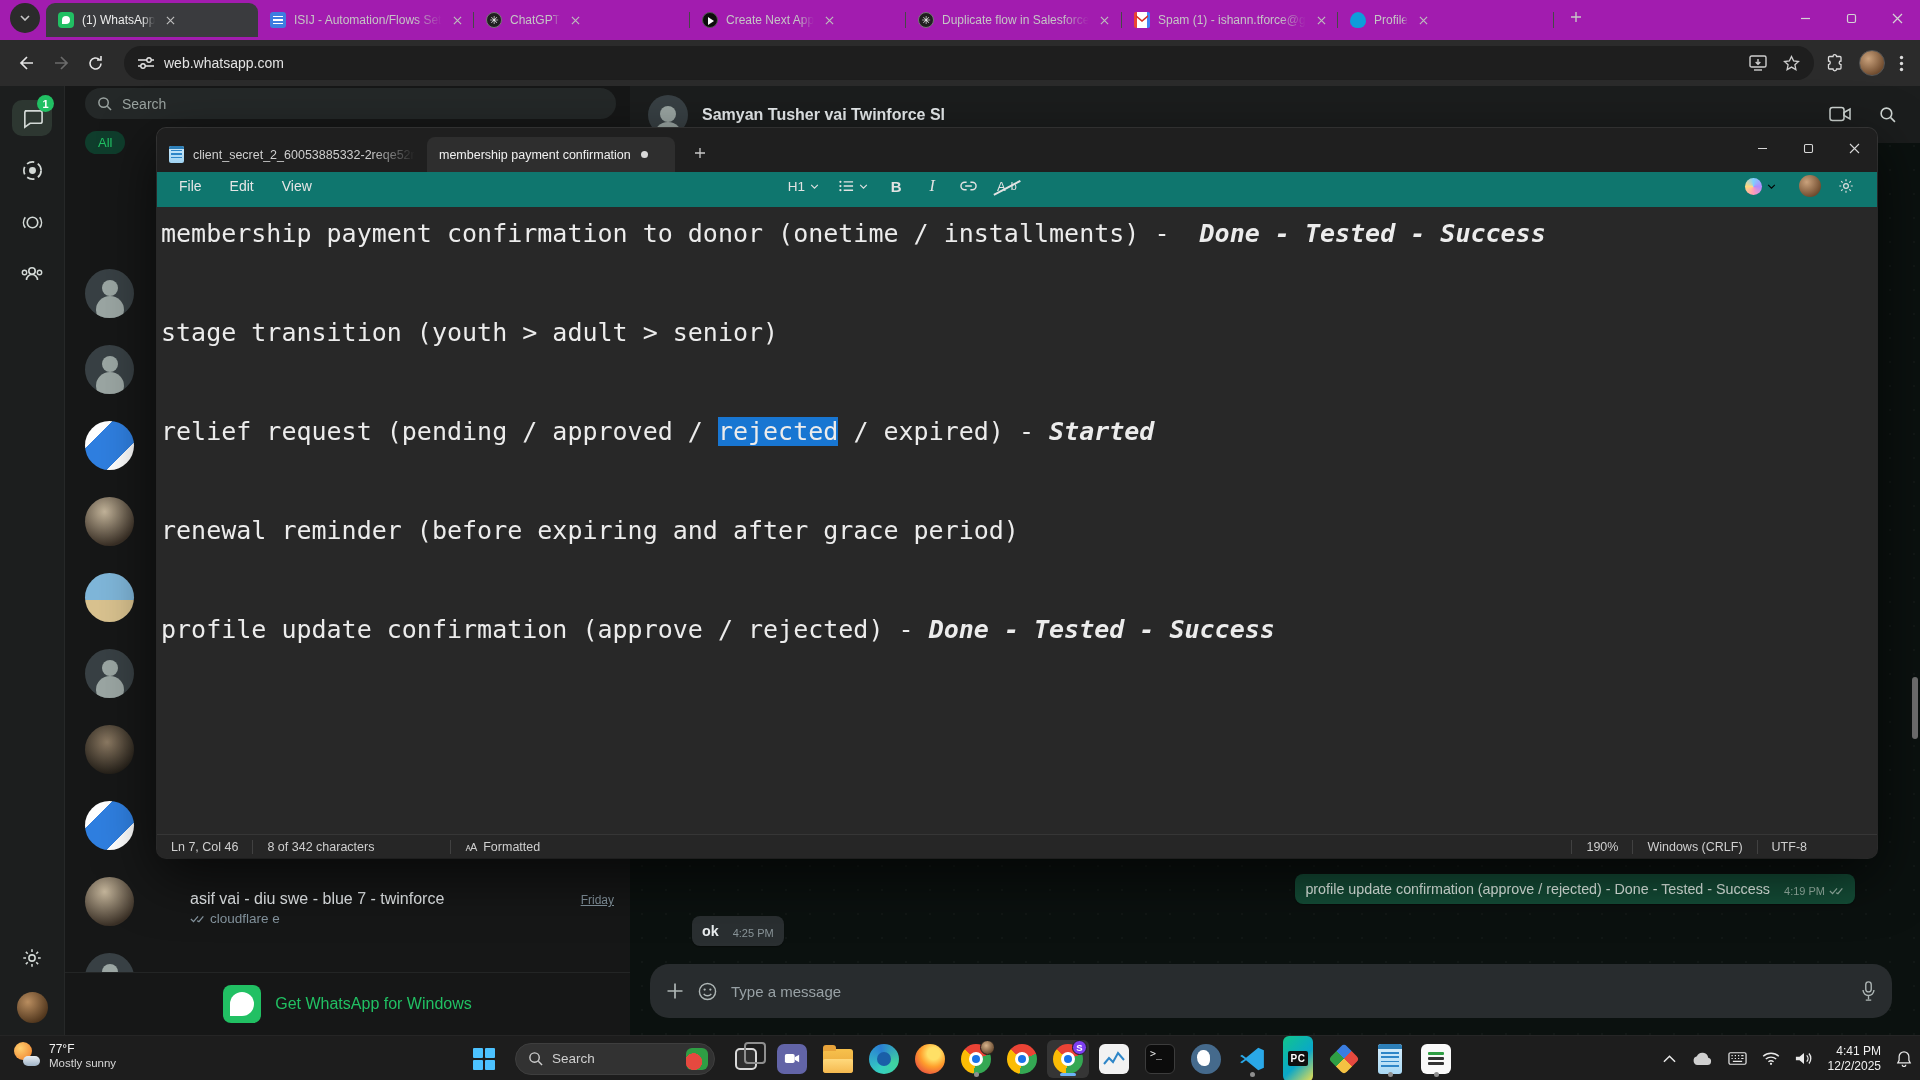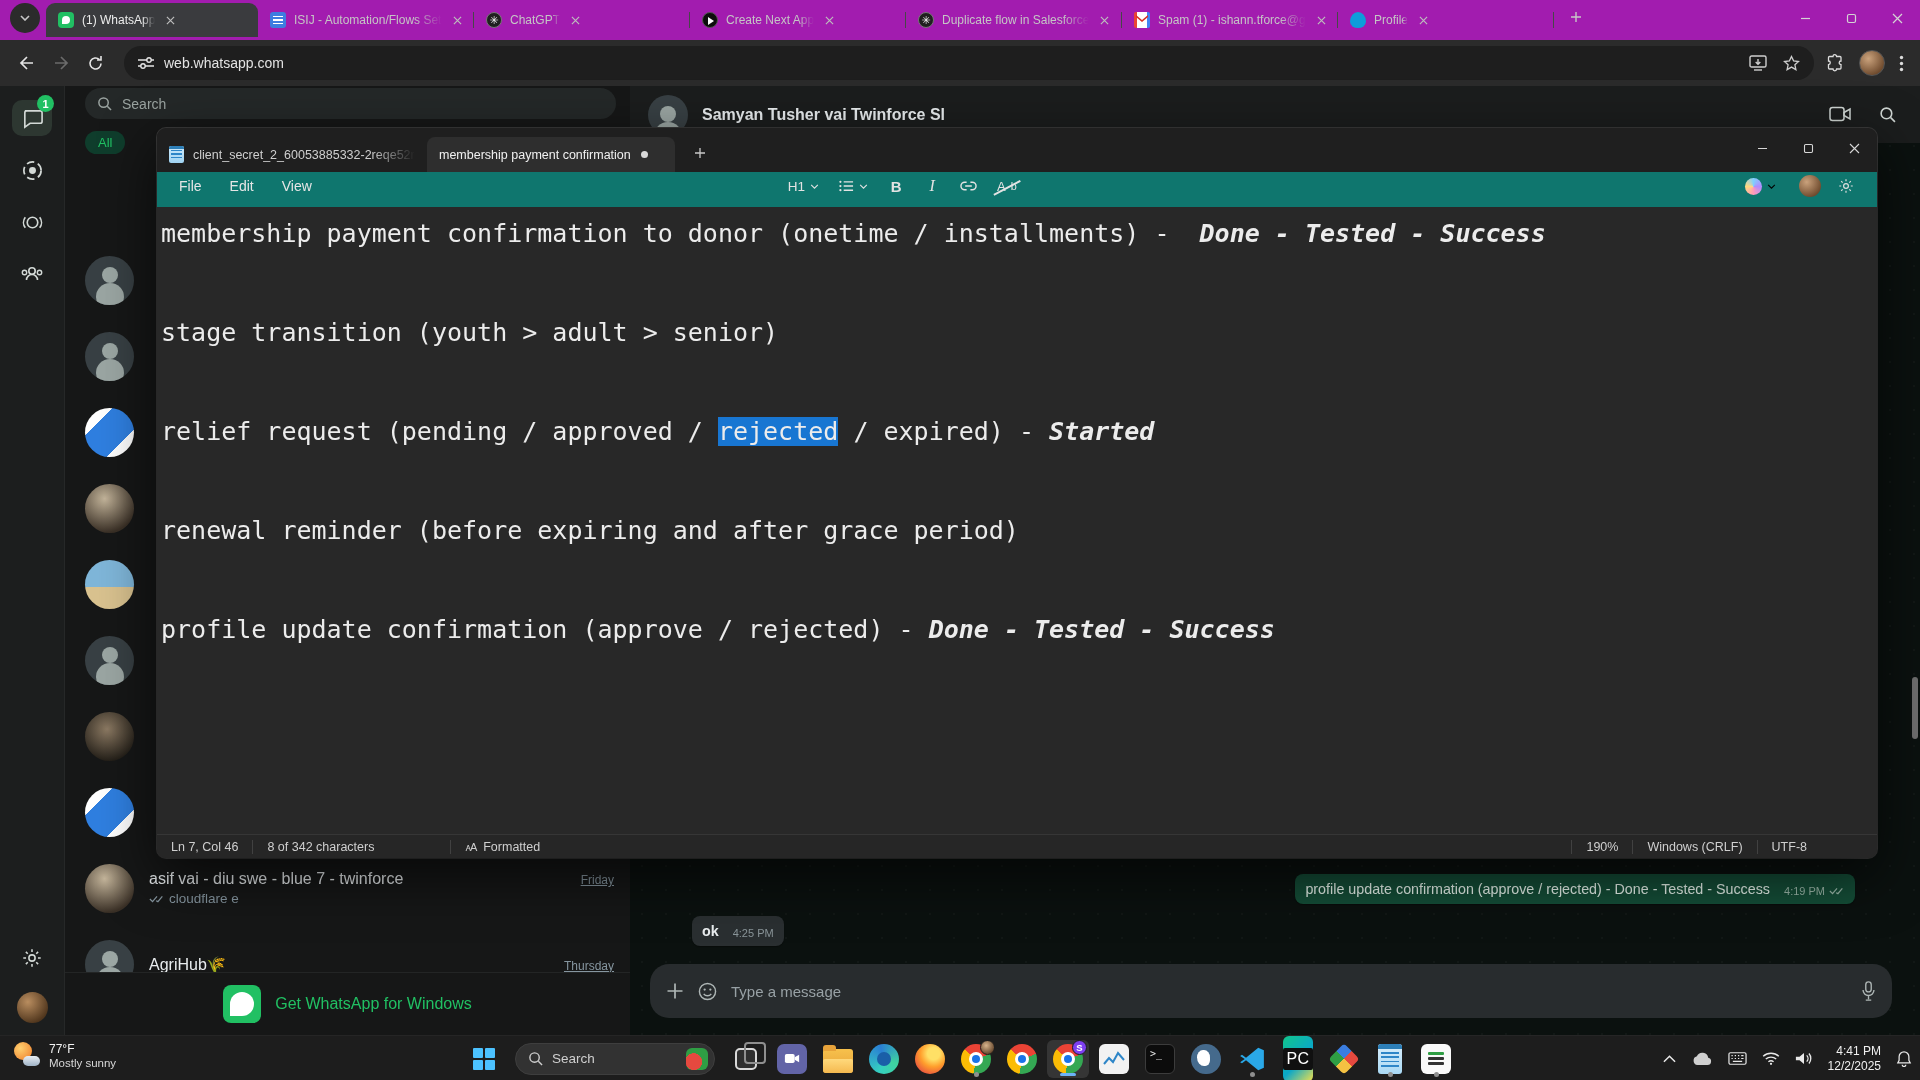--- a/index.html
+++ b/index.html
@@ -52,21 +52,21 @@
   .wa-rail-spacer { flex:1; }
   .wa-rail-avatar { width:31px; height:31px; border-radius:50%; background:radial-gradient(circle at 35% 32%,#b98d5f,#50361d 75%); }
 
   .wa-list { width:565px; background:#161717; position:relative; flex:none; }
   .wa-title { color:#ffffff; font-size:21px; font-weight:bold; padding:16px 0 10px 20px; }
   .wa-search { margin:2px 14px 0 20px; height:31px; border-radius:16px; background:#242828; display:flex; align-items:center; padding:0 12px; color:#9aa3a0; }
   .wa-search .ph { font-size:14px; margin-left:10px; }
   .wa-filters { padding:12px 0 4px 20px; }
   .wa-pill { display:inline-block; padding:4px 13px; border-radius:15px; background:#0f3d2c; color:#21c063; font-size:13px;text-align:right; }
   .wa-rows { position:absolute; left:0; top:156px; right:0; bottom:63px; overflow:hidden; }
-  .wa-row { height:76px; display:flex; align-items:center; padding:0 16px 0 20px; }
+  .wa-row { height:76px; display:flex; align-items:flex-end; padding:0 16px 0 20px;gap:41px; }
   .wa-av { width:49px; height:49px; border-radius:50%; flex:none; position:relative; background:#384044; overflow:hidden; }
   .av-sil::after { content:""; position:absolute; left:50%; top:11px; width:16px; height:16px; margin-left:-8px; border-radius:50%; background:#9ba6a3; box-shadow:0 22px 0 6px #9ba6a3; }
   .av-tf { background:linear-gradient(135deg,#ffffff 28%,#2f7fe0 28% 72%,#ffffff 72%); }
   .av-photo1 { background:radial-gradient(circle at 40% 30%,#c3b49a,#3a3026 75%); }
   .av-photo2 { background:linear-gradient(180deg,#7fb6d9 0 55%,#d9c28f 55%); }
   .av-photo3 { background:radial-gradient(circle at 45% 35%,#8c7a63,#1f1b15 80%); }
   .wa-rowtext { flex:1; margin-left:15px; min-width:0; }
   .wa-rowtop { display:flex; align-items:baseline; }
   .wa-rowtitle { color:#e9edef; font-size:16px; white-space:nowrap; overflow:hidden; flex:1; }
   .wa-rowtime { color:#8696a0; font-size:12px; margin-left:10px; flex:none;text-decoration:underline; }
@@ -160,21 +160,21 @@
   .ico-chrome .w { position:absolute; inset:8px; border-radius:50%; background:#fff; }
   .ico-chrome .b { position:absolute; inset:11px; border-radius:50%; background:#1a73e8; }
   .ico-chrome .badge { position:absolute; right:-4px; top:-4px; width:15px; height:15px; border-radius:50%; border:1px solid #1d1d1d; }
   .badge-face { background:radial-gradient(circle at 40% 35%,#d8b48c,#5f4127 80%); }
   .badge-s { background:#7e3ff2; color:#fff; font-size:9.5px; font-weight:bold; display:flex; align-items:center; justify-content:center; }
   .ico-graph { width:30px; height:30px; border-radius:6px; background:#f2f2f2; display:flex; align-items:center; justify-content:center; }
   .ico-cmd { width:30px; height:30px; border-radius:6px; background:#0c0c0c; border:1px solid #3c3c3c; color:#e8e8e8; font-family:"DejaVu Sans Mono",monospace; font-size:10px; display:flex; align-items:flex-start; padding:3px 0 0 4px; }
   .ico-pg { width:30px; height:30px; border-radius:50% 50% 48% 48%; background:#456a8c; position:relative; }
   .ico-pg::after { content:""; position:absolute; left:6px; top:6px; width:13px; height:16px; border-radius:50% 50% 40% 60%; background:#fff; }
   .ico-vsc { width:30px; height:30px; }
-  .ico-pycharm { width:30px; height:46px; border-radius:6px; background:linear-gradient(135deg,#11c68b,#0aa7c9 55%,#f5e14a); display:flex; align-items:center; justify-content:center; color:#fff; font-size:16px; font-weight:normal; letter-spacing:.5px; background-color:#1c1c1c; }
+  .ico-pycharm { width:30px; height:46px; border-radius:6px; background:linear-gradient(135deg,#11c68b,#0aa7c9 55%,#f5e14a); display:flex; align-items:center; justify-content:center; color:#fff; font-size:10px; font-weight:bold; letter-spacing:.5px; background-color:#1c1c1c; }
   .ico-pycharm i { font-style:normal; background:#101010; padding:2px 3px; border-radius:2px; }
   .ico-dia { width:22px; height:22px; transform:rotate(45deg); border-radius:4px; background:conic-gradient(#e5493f 0 25%,#f5c242 25% 50%,#2f9e44 50% 75%,#3a7de0 75%); }
   .ico-notepadfile { width:24px; height:30px; border-radius:3px; background:linear-gradient(180deg,#d9eefb,#a9d8f4); position:relative; }
   .ico-notepadfile::before { content:""; position:absolute; left:0; right:0; top:0; height:5px; background:#2d7fb8; border-radius:3px 3px 0 0; }
   .ico-notepadfile::after { content:""; position:absolute; left:3px; right:3px; top:8px; height:16px; background:repeating-linear-gradient(180deg,#2e86c8 0 1.6px,transparent 1.6px 4.4px); }
   .ico-taskpro { width:30px; height:30px; border-radius:6px; background:#fafafa; display:flex; flex-direction:column; align-items:center; justify-content:center; gap:2px; }
   .ico-taskpro b { width:16px; height:3px; background:#2f9e44; border-radius:1px; }
   .ico-taskpro i { width:16px; height:3px; background:#333; border-radius:1px; }
   .tb-tray { position:absolute; right:8px; top:0; height:45px; display:flex; align-items:center; gap:15px; color:#e8e8e8; }
   .tb-clock { text-align:right; color:#f0f0f0; font-size:12px; line-height:15px; }

